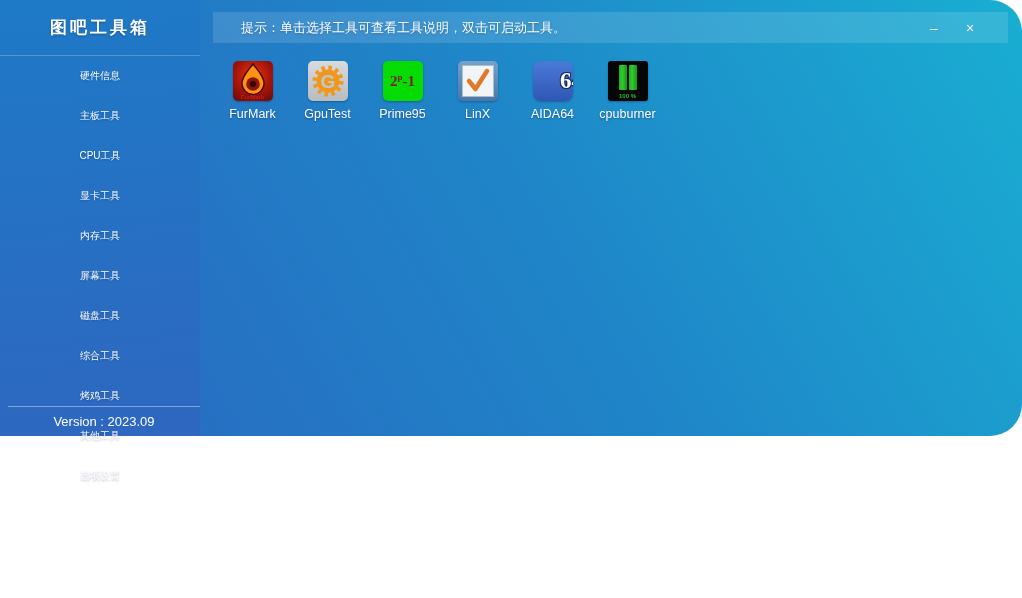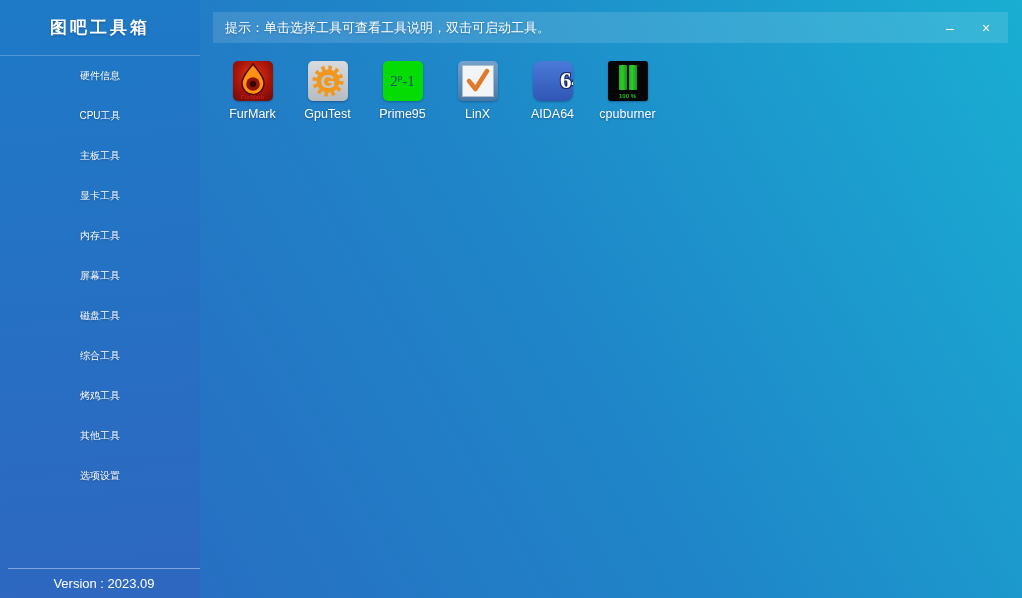--- a/index.html
+++ b/index.html
@@ -1,21 +1,22 @@
 <!DOCTYPE html>
 <html><head>
 <meta charset="utf-8">
 <style>
   * { margin:0; padding:0; box-sizing:border-box; }
   html,body { width:1022px; height:598px; overflow:hidden; }
   body { font-family:"Liberation Sans", sans-serif; color:#fff; }
 
   .window {
-    position:relative; width:1022px; height:598px;
+    position:relative; width:1022px; height:436px;
     background:linear-gradient(60deg, #2a66c0 0%, #1f85c8 52%, #19aed2 100%);
+    border-radius:32px;
   }
 
   
   .sidebar {
     position:absolute; left:0; top:0; bottom:0; width:200px;
     background:linear-gradient(175deg, #1e7ac6 0%, #2e67c0 100%);
   }
   .sidebar-title {
     height:56px; display:flex; align-items:center; justify-content:center;
     font-size:17px; font-weight:bold; letter-spacing:3px;
@@ -30,21 +31,21 @@
     position:absolute; left:8px; right:0; bottom:0; height:30px;
     display:flex; align-items:center; justify-content:center;
     font-size:13px; border-top:1px solid rgba(255,255,255,0.4);
   }
 
   
   .main { position:absolute; left:200px; top:0; right:0; bottom:0; }
   .hint-bar {
     position:absolute; left:13px; top:12px; right:14px; height:31px;
     background:rgba(255,255,255,0.13);
-    display:flex; align-items:center; padding:0 12px; font-size:13px;
+    display:flex; align-items:center; padding:0 28px; font-size:13px;
   }
   .hint-text { text-shadow:0 1px 2px rgba(0,20,70,0.25); }
   .window-controls { margin-left:auto; display:flex; gap:16px; }
   .ctrl-btn {
     width:20px; height:20px; display:flex; align-items:center; justify-content:center;
     font-size:14px; line-height:1; cursor:pointer; color:#fff;
   }
 
   
   .tools-row { position:absolute; left:15px; top:61px; display:flex; }
@@ -60,21 +61,21 @@
   
   .icon-furmark { background:radial-gradient(circle at 50% 38%, #e83c10 0%, #a61408 55%, #650c06 100%); }
   .furmark-word {
     position:absolute; bottom:1px; left:0; right:0; text-align:center;
     font-size:6px; font-weight:bold; color:#e02020; text-shadow:0 0 1px #2a0000;
   }
   
   .icon-gputest { background:linear-gradient(#d8dbde, #b7bcc1); }
   
   .icon-prime95 { background:#04dc04; display:flex; align-items:center; justify-content:center; }
-  .p95-text { color:#0c4a6e; font-weight:normal; font-size:15px; line-height:1; font-family:"Liberation Serif", serif; }
+  .p95-text { color:#7f1d1d; font-weight:bold; font-size:15px; line-height:1; font-family:"Liberation Serif", serif; }
   .p95-text sup { font-size:9px; }
   
   .icon-linx { background:linear-gradient(#74a2cc, #4878a8); padding:4px; }
   .linx-inner { width:100%; height:100%; background:#f2f5f7; border:1px solid #aebecb; position:relative; }
   .linx-inner svg { position:absolute; inset:0; width:100%; height:100%; }
   
   .icon-aida64 { background:linear-gradient(#4a7ad8, #3056b4); border-radius:8px; display:flex; align-items:center; justify-content:center; }
   .aida-text {
     font-size:23px; font-weight:bold; font-family:"Liberation Serif", serif; color:#fff;
     text-shadow:1px 1px 0 #1c2c66, -1px 1px 0 #1c2c66, 1px -1px 0 #1c2c66, -1px -1px 0 #1c2c66;
@@ -90,22 +91,22 @@
 </style>
 </head>
 <body>
 
 <div class="window">
 
   <div class="sidebar">
     <div class="sidebar-title">图吧工具箱</div>
     <nav>
       <div class="sidebar-item">硬件信息</div>
+      <div class="sidebar-item">主板工具</div>
       <div class="sidebar-item">CPU工具</div>
-      <div class="sidebar-item">主板工具</div>
       <div class="sidebar-item">显卡工具</div>
       <div class="sidebar-item">内存工具</div>
       <div class="sidebar-item">屏幕工具</div>
       <div class="sidebar-item">磁盘工具</div>
       <div class="sidebar-item">综合工具</div>
       <div class="sidebar-item">烤鸡工具</div>
       <div class="sidebar-item">其他工具</div>
       <div class="sidebar-item">选项设置</div>
     </nav>
     <div class="sidebar-footer">Version : 2023.09</div>

